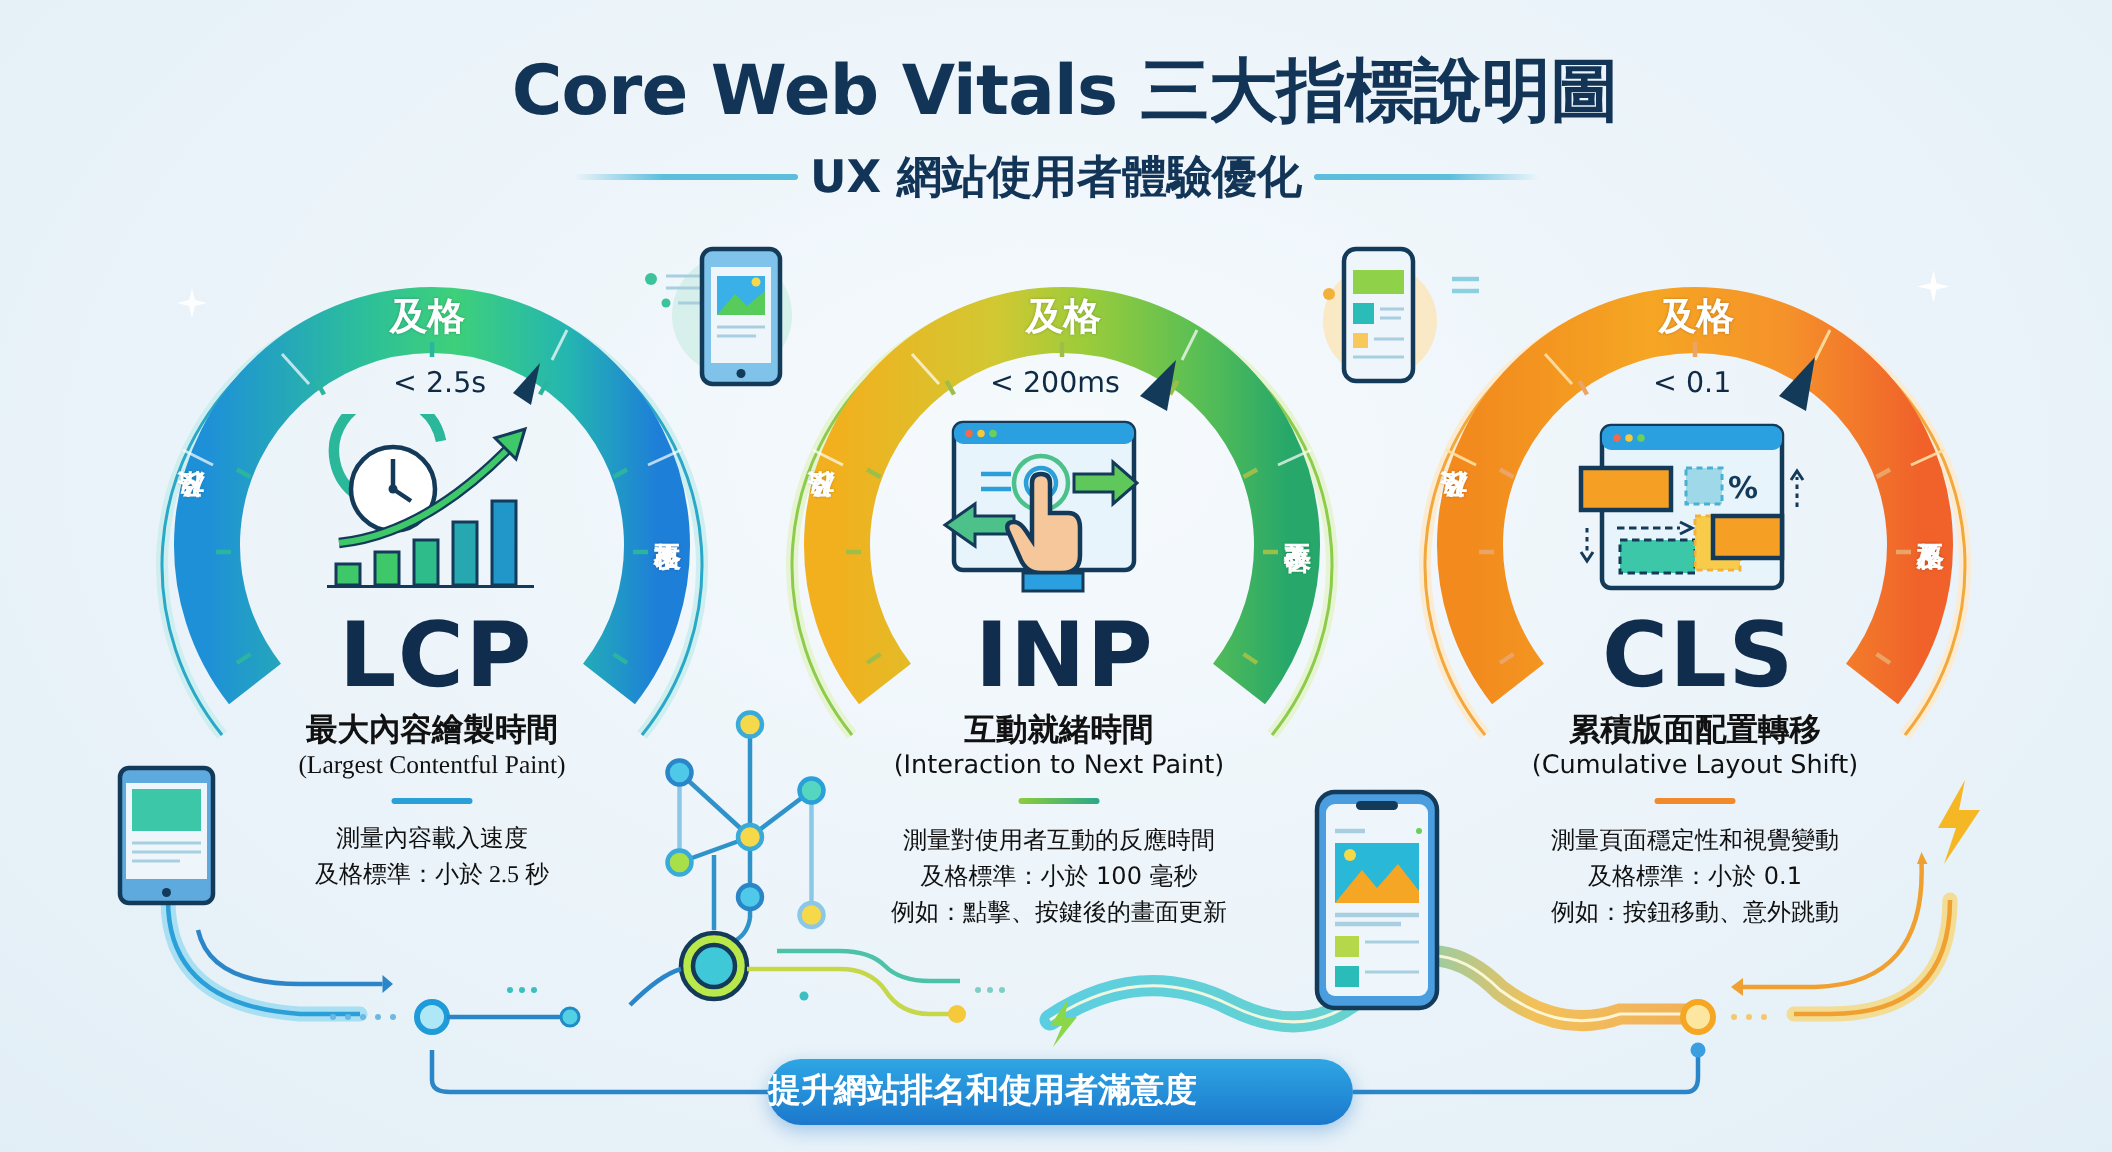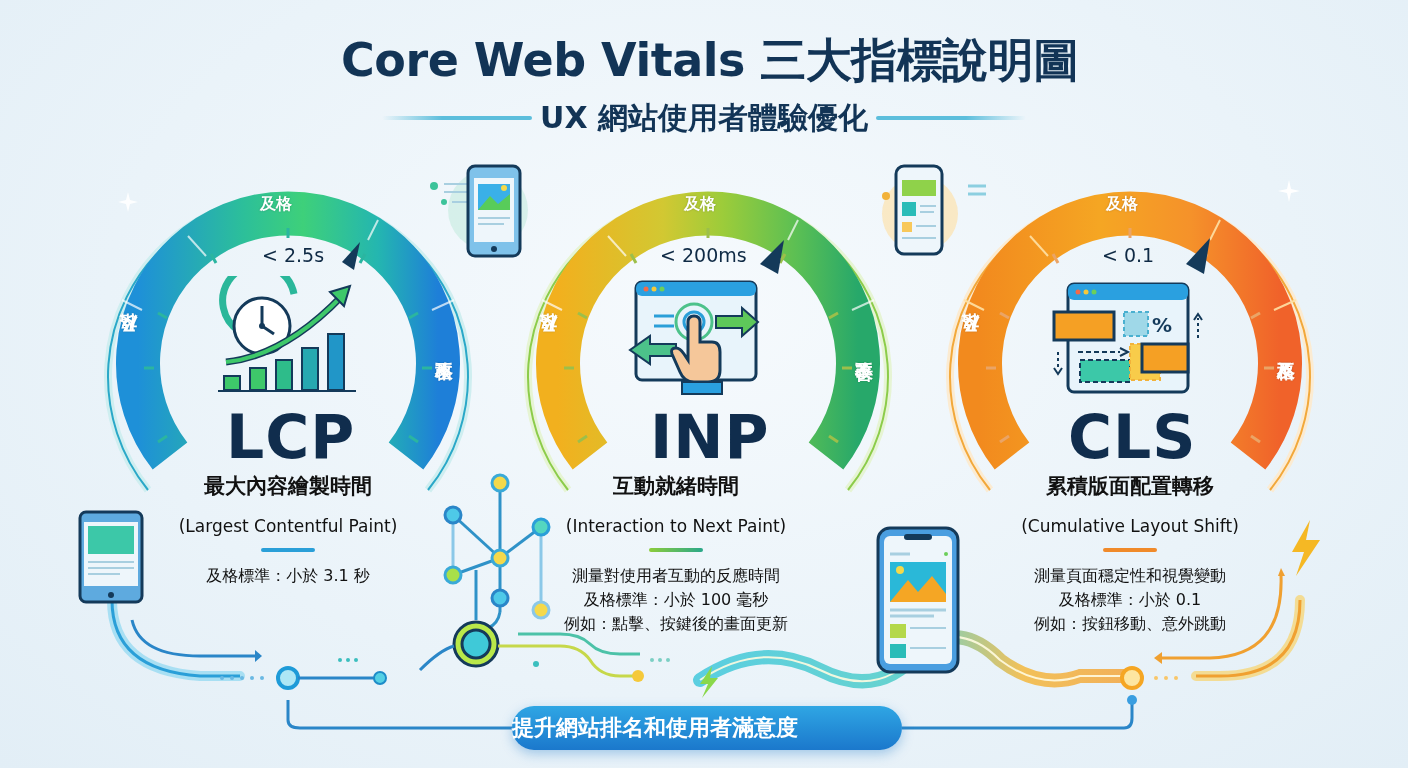--- a/index.html
+++ b/index.html
@@ -19,29 +19,29 @@
     position: absolute; left: 0; top: 96px; width: 1408px; height: 44px;
     display: flex; align-items: center; justify-content: center; gap: 8px;
   }
   .subtitle-line { width: 150px; height: 4px; border-radius: 2px; background: linear-gradient(90deg, rgba(92,190,220,0), #5cbedc 40%, #5cbedc); }
   .subtitle-line.r { background: linear-gradient(90deg, #5cbedc, #5cbedc 60%, rgba(92,190,220,0)); }
   .subtitle { font-size: 30px; font-weight: bold; color: #123456; }
 
   .gauge-wrap { position: absolute; width: 420px; height: 340px; }
   .gauge-wrap svg.g { position: absolute; left: 0; top: 0; }
   .gauge-text { position: absolute; font-weight: bold; }
-  .g-pass-top { font-size: 16px; color: #ffffff; text-shadow: 0 0 2px rgba(0,0,0,0.25); }
+  .g-pass-top { font-size: 25px; color: #ffffff; text-shadow: 0 0 2px rgba(0,0,0,0.25); }
   .g-side { font-size: 18px; color: #ffffff; writing-mode: vertical-rl; text-shadow: 0 0 2px rgba(0,0,0,0.2); }
   .g-left { transform: rotate(180deg); writing-mode: vertical-rl; }
   .g-threshold { font-size: 19px; color: #0f2a45; font-weight: normal; }
   .g-abbr { font-size: 60px; color: #102d4d; font-weight: bold; letter-spacing: 1px; }
 
   .desc-block { position: absolute; width: 300px; text-align: center; }
   .desc-cn { font-size: 21px; font-weight: bold; color: #111; }
-  .desc-en { font-size: 17px; color: #111; margin-top: 16px; }
+  .desc-en { font-size: 17px; color: #111; margin-top: 0; }
   .desc-bar { width: 54px; height: 4px; border-radius: 2px; margin: 12px auto 12px; }
   .desc-line { font-size: 16px; color: #111; line-height: 24px; }
 
   .cta {
     position: absolute; left: 512px; top: 706px; width: 390px; height: 44px;
     border-radius: 22px; background: linear-gradient(180deg, #2fa6e4, #1b78cc);
     box-shadow: 0 4px 12px rgba(30,120,200,0.35);
     color: #fff; font-size: 22px; font-weight: bold; text-align: left; line-height: 44px;
   }
 </style>
@@ -355,27 +355,28 @@
   <path d="M16 78 L34 56 L44 68 L58 52 L72 70 L72 78 Z" fill="#f5a624"></path>
   <circle cx="26" cy="46" r="4" fill="#f5d94a"></circle>
   <line x1="16" y1="86" x2="72" y2="86" stroke="#a8cfe0" stroke-width="3"></line>
   <line x1="16" y1="92" x2="60" y2="92" stroke="#a8cfe0" stroke-width="3"></line>
   <rect x="16" y="100" width="16" height="14" fill="#b4d84a"></rect>
   <line x1="36" y1="104" x2="72" y2="104" stroke="#a8cfe0" stroke-width="2"></line>
   <rect x="16" y="120" width="16" height="14" fill="#2abcb8"></rect>
   <line x1="36" y1="124" x2="72" y2="124" stroke="#a8cfe0" stroke-width="2"></line>
 </svg>
 
-<div class="desc-block" style="left:138px;top:472px;">
+<div class="desc-block" style="left:138px;top:472px;font-family:Liberation Serif, serif;">
   <div class="desc-cn">最大內容繪製時間</div>
   <div class="desc-en">(Largest Contentful Paint)</div>
   <div class="desc-bar" style="background:#2a9fd8"></div>
-  <div class="desc-line">及格標準：小於 3.1 秒</div>
-</div>
-<div class="desc-block" style="left:526px;top:472px;text-align:center;">
+  <div class="desc-line">測量內容載入速度</div>
+  <div class="desc-line">及格標準：小於 2.5 秒</div>
+</div>
+<div class="desc-block" style="left:556px;top:472px;text-align:center;">
   <div class="desc-cn">互動就緒時間</div>
   <div class="desc-en">(Interaction to Next Paint)</div>
   <div class="desc-bar" style="background:linear-gradient(90deg,#8ccc3a,#2aa88a)"></div>
   <div class="desc-line">測量對使用者互動的反應時間</div>
   <div class="desc-line">及格標準：小於 100 毫秒</div>
   <div class="desc-line">例如：點擊、按鍵後的畫面更新</div>
 </div>
 <div class="desc-block" style="left:980px;top:472px;">
   <div class="desc-cn">累積版面配置轉移</div>
   <div class="desc-en">(Cumulative Layout Shift)</div>

